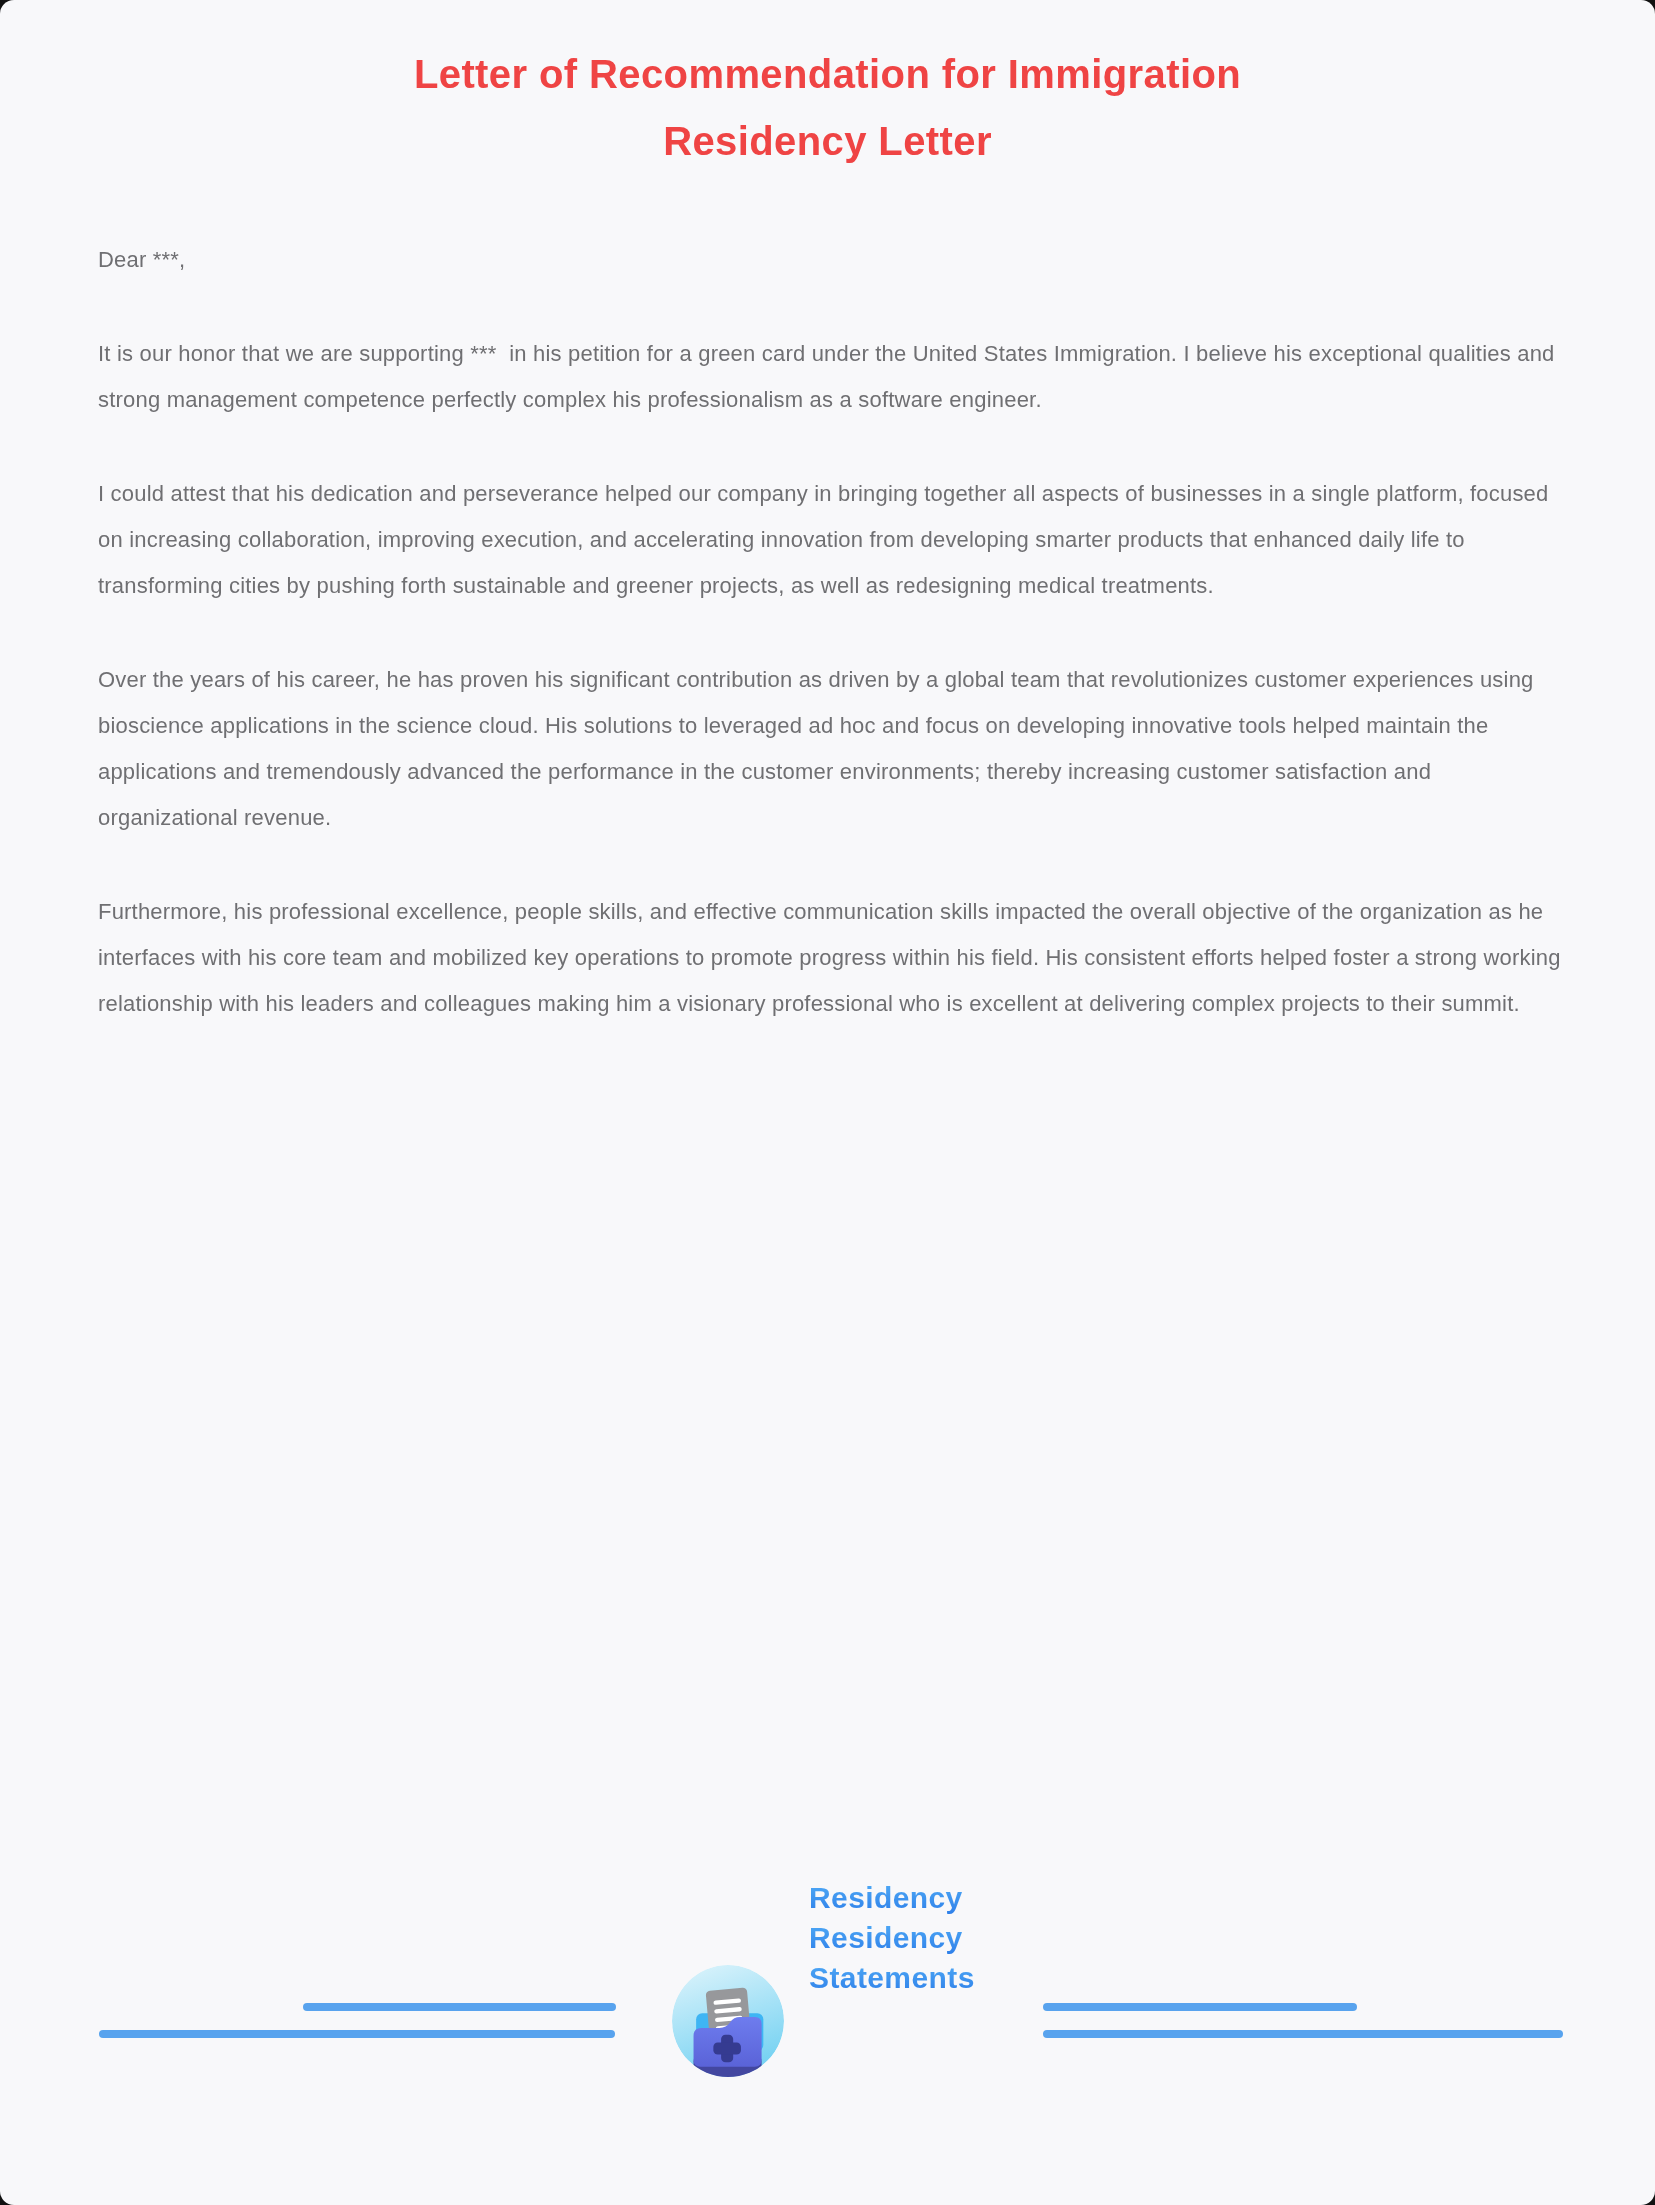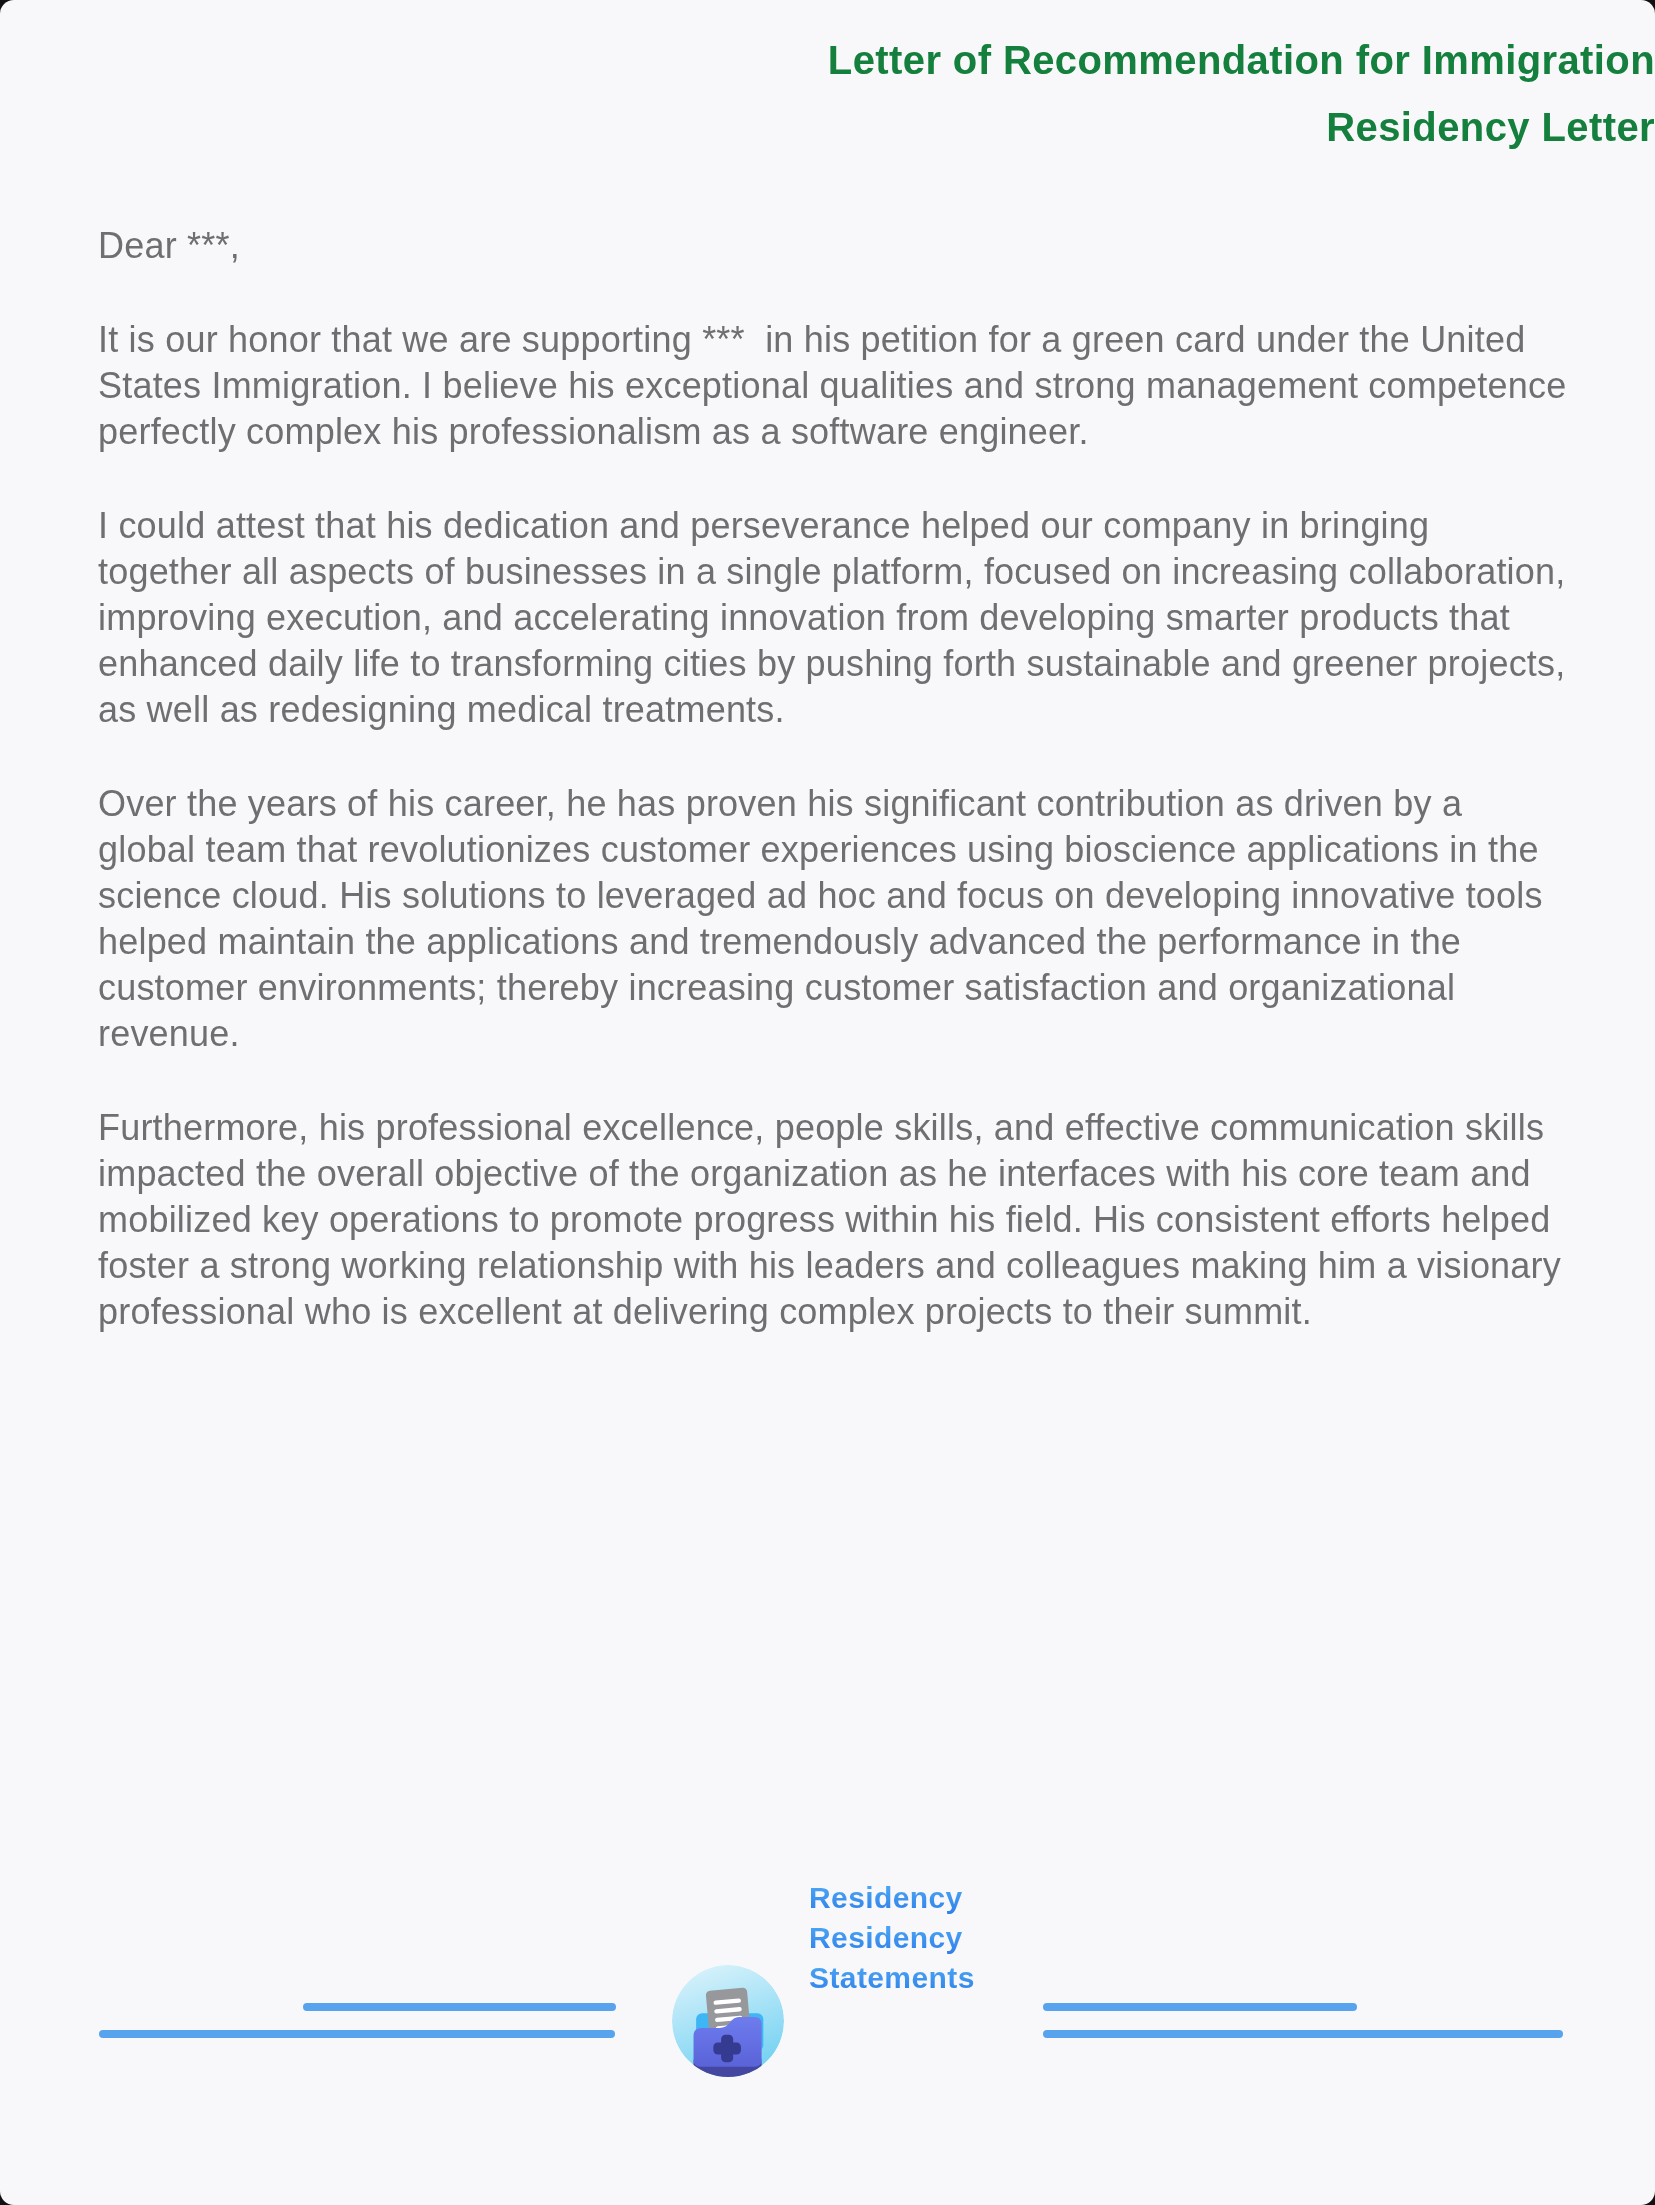--- a/index.html
+++ b/index.html
@@ -10,32 +10,32 @@
   .page {
     position: relative;
     width: 1655px;
     height: 2205px;
     background: #f8f8fa;
     border-radius: 14px;
     overflow: hidden;
     font-family: "Liberation Sans", "DejaVu Sans", sans-serif;
   }
   .title {
-    padding-top: 27px;
-    text-align: right;
-    color: #15803d;
+    padding-top: 41px;
+    text-align: center;
+    color: #ef4444;
     font-size: 40px;
     font-weight: 800;
     line-height: 67px;
     letter-spacing: 0.4px;
   }
   .letter {
     margin: 62px 86px 0 98px;
     color: #6f6f72;
-    font-size: 36px;
+    font-size: 22px;
     font-weight: 300;
     line-height: 46px;
     letter-spacing: 0.2px;
   }
   .letter p {
     margin: 0 0 48px 0;
     white-space: pre-wrap;
   }
   .divider {
     position: absolute;

